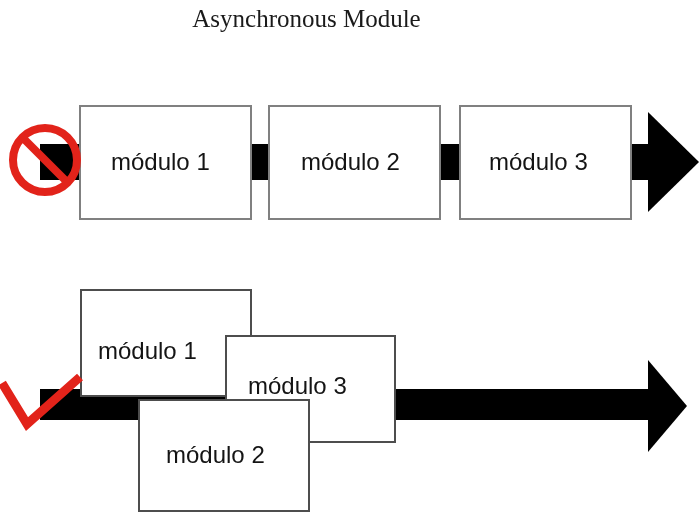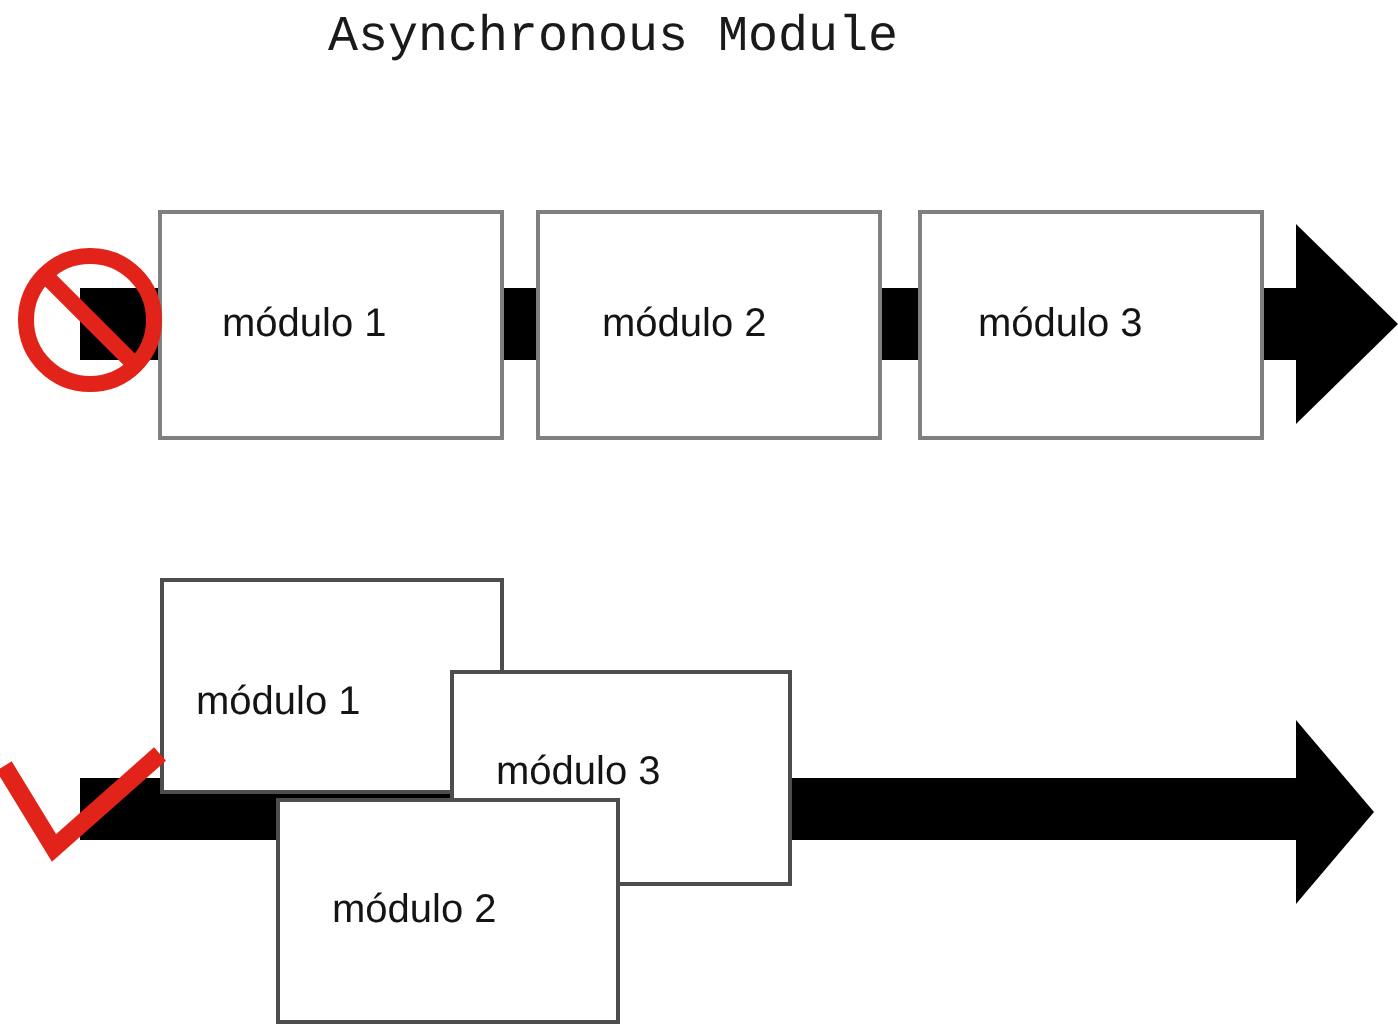--- a/index.html
+++ b/index.html
@@ -19,21 +19,21 @@
   }
   .title {
     position: absolute;
     left: 0;
     top: 0;
     width: 613px;
     text-align: center;
     font-size: 25px;
     line-height: 32px;
     color: #1a1a1a;
-    font-family: Liberation Mono, monospace;
+    font-family: Liberation Serif, serif;
     white-space: pre-line;
     padding-top: 3px;
     box-sizing: border-box;
   }
   svg.layer {
     position: absolute;
     left: 0;
     top: 0;
     width: 699px;
     height: 512px;
@@ -42,21 +42,21 @@
     position: absolute;
     background: #ffffff;
     border: 2px solid #808080;
     box-sizing: border-box;
   }
   .mod-box.dark-border {
     border: 2px solid #4d4d4d;
   }
   .mod-label {
     position: absolute;
-    font-size: 20px;
+    font-size: 24px;
     line-height: 24px;
     color: #141414;
     white-space: nowrap;
     font-family: "Liberation Sans", sans-serif;
   }
 </style>
 </head>
 <body>
 
 <div id="canvas">

